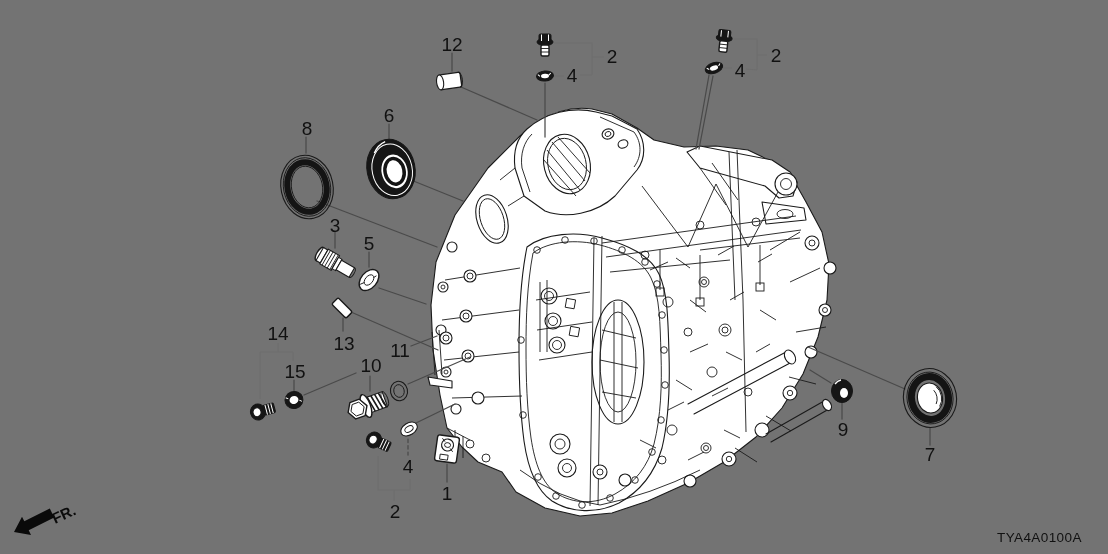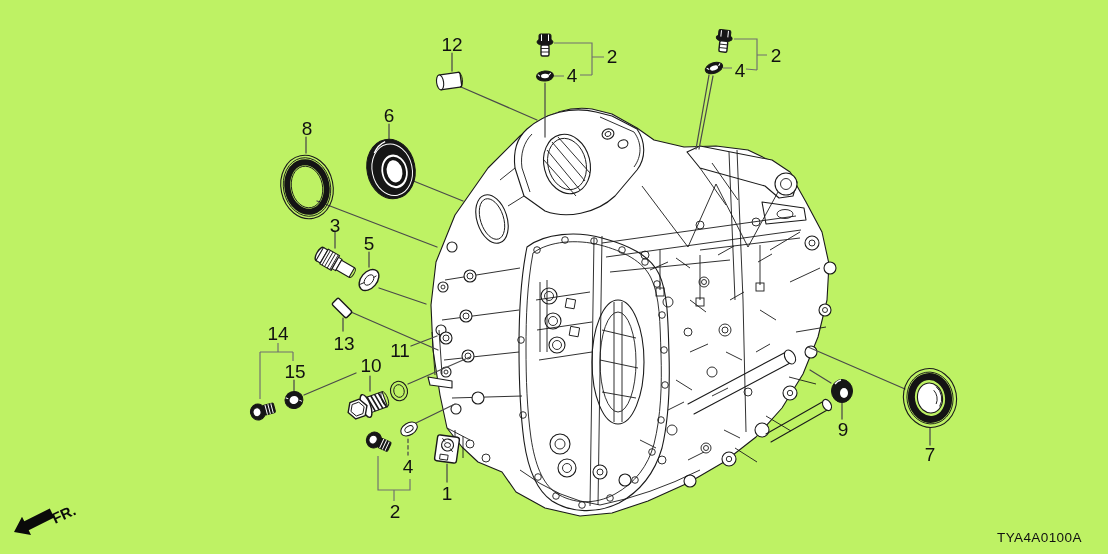--- a/index.html
+++ b/index.html
@@ -1,16 +1,16 @@
 <!DOCTYPE html>
 <html><head>
 <meta charset="utf-8">
 <style>
   html,body{margin:0;padding:0;background:#fff;}
-  .stage{position:relative;width:1108px;height:554px;background:#bef264;overflow:hidden;
+  .stage{position:relative;width:1108px;height:554px;background:#737373;overflow:hidden;
          font-family:"Liberation Sans", sans-serif;}
   svg{position:absolute;left:0;top:0;}
   
   .ln{fill:none;stroke:#1a1a1a;stroke-width:1.1;stroke-linejoin:round;stroke-linecap:round;}
   .fw{fill:#ffffff;stroke:#1a1a1a;stroke-width:1.1;stroke-linejoin:round;}
   .fw2{fill:#ffffff;stroke:#1a1a1a;stroke-width:1.4;stroke-linejoin:round;}
   .dk{fill:#161616;stroke:#161616;}
   .ldr{fill:none;stroke:#4a4a4a;stroke-width:1.25;stroke-linecap:round;}
   .brk{fill:none;stroke:#6e6e6e;stroke-width:1.15;stroke-linecap:butt;}
   .callout{font:19px "Liberation Sans", sans-serif;fill:#111;}

